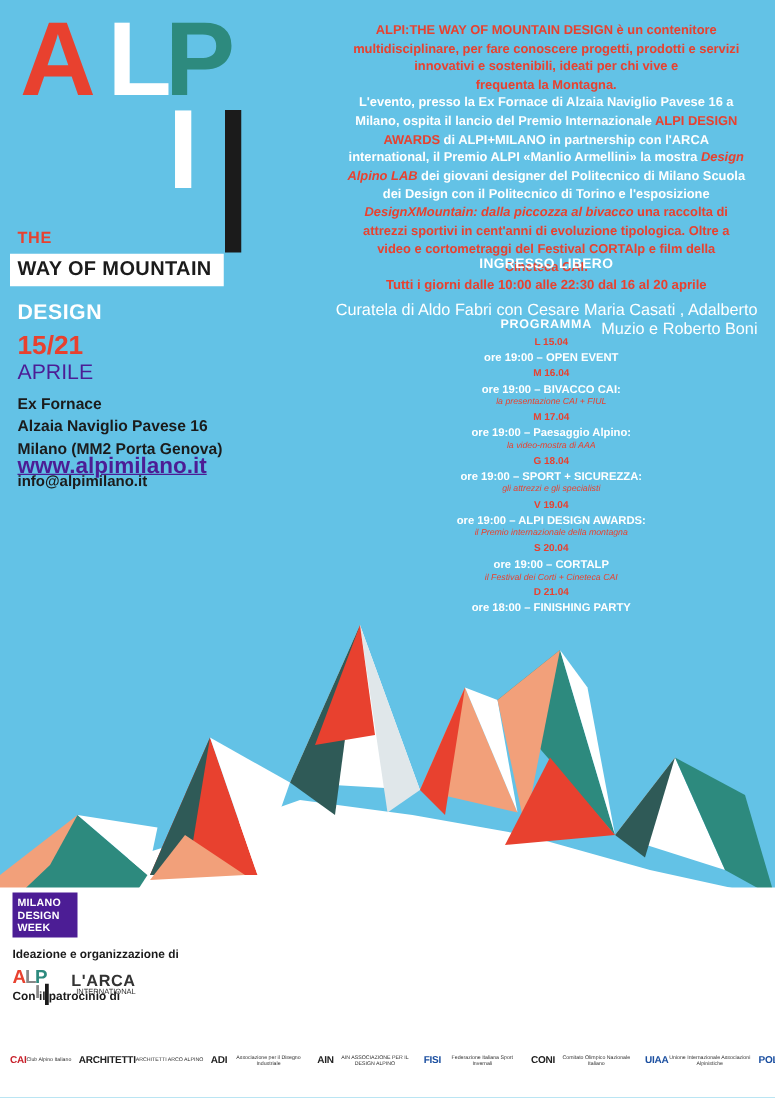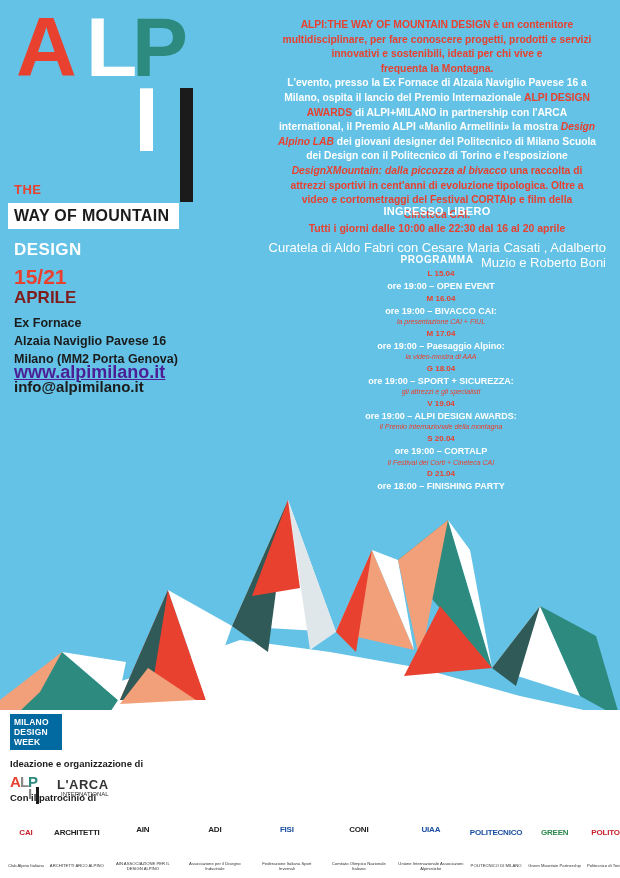--- a/index.html
+++ b/index.html
@@ -103,22 +103,22 @@
     left: 14px; top: 266px;
     font-size: 21px;
     font-weight: bold;
     color: #e8412f;
     line-height: 1.0;
   }
   .date-month {
     position: absolute;
     left: 14px; top: 288px;
     font-size: 17px;
-    font-weight: bold;
-    color: #7f1d1d;
+    font-weight: normal;
+    color: #4c1d95;
   }
   .venue {
     position: absolute;
     left: 14px; top: 314px;
     font-size: 12.5px;
     font-weight: bold;
     color: #1b1b1b;
     line-height: 1.45;
   }
   .venue div { white-space: nowrap; }
@@ -126,21 +126,21 @@
     position: absolute;
     left: 14px; top: 362px;
     font-size: 18px;
     font-weight: bold;
     color: #4c1d95;
     text-decoration: underline;
   }
   .mail {
     position: absolute;
     left: 14px; top: 378px;
-    font-size: 15px;
+    font-size: 12px;
     font-weight: bold;
     color: #1b1b1b;
   }
 
   
   .intro {
     position: absolute;
     left: 268px;
     top: 18px;
     width: 338px;
@@ -237,21 +237,21 @@
     width: 620px;
     height: 168px;
     background: #ffffff;
   }
   .mdw-badge {
     position: absolute;
     left: 10px;
     top: 714px;
     width: 52px;
     height: 36px;
-    background: #0369a1;
+    background: #4c1d95;
     color: #ffffff;
     font-size: 8.5px;
     font-weight: bold;
     line-height: 1.18;
     padding: 3px 4px;
     box-sizing: border-box;
     letter-spacing: 0.2px;
   }
   .ideazione {
     position: absolute;
@@ -314,30 +314,29 @@
     width: 608px;
     display: flex;
     align-items: center;
     justify-content: space-between;
     gap: 2px;
   }
   .sponsor {
     flex: 0 0 auto;
     height: 40px;
     display: flex;
-    flex-direction: column;
+    flex-direction: row;
     align-items: center;
     justify-content: center;
     font-size: 4.2px;
     color: #333;
     text-align: center;
     line-height: 1.2;
     padding: 1px 2px;
     box-sizing: border-box;
-    gap: 26px;
   }
   .sponsor .mark {
     font-size: 8px;
     font-weight: bold;
     letter-spacing: -0.2px;
   }
   .sponsor .mark.blue { color: #1b4fa0; }
   .sponsor .mark.red { color: #c8202a; }
   .sponsor .mark.green { color: #2d8a4e; }
   .sponsor .mark.dark { color: #222; }
@@ -492,28 +491,28 @@
   <div class="sponsor-row">
     <div class="sponsor">
       <div class="mark red">CAI</div>
       <div class="cap">Club Alpino Italiano</div>
     </div>
     <div class="sponsor">
       <div class="mark dark">ARCHITETTI</div>
       <div class="cap">ARCHITETTI ARCO ALPINO</div>
     </div>
     <div class="sponsor">
+      <div class="mark dark">ADI</div>
+      <div class="cap">Associazione per il Disegno Industriale</div>
+    </div>
+    <div class="sponsor">
       <div class="mark dark">AIN</div>
       <div class="cap">AIN ASSOCIAZIONE PER IL DESIGN ALPINO</div>
     </div>
     <div class="sponsor">
-      <div class="mark dark">ADI</div>
-      <div class="cap">Associazione per il Disegno Industriale</div>
-    </div>
-    <div class="sponsor">
       <div class="mark blue">FISI</div>
       <div class="cap">Federazione Italiana Sport Invernali</div>
     </div>
     <div class="sponsor">
       <div class="mark dark">CONI</div>
       <div class="cap">Comitato Olimpico Nazionale Italiano</div>
     </div>
     <div class="sponsor">
       <div class="mark blue">UIAA</div>
       <div class="cap">Unione Internazionale Associazioni Alpinistiche</div>

